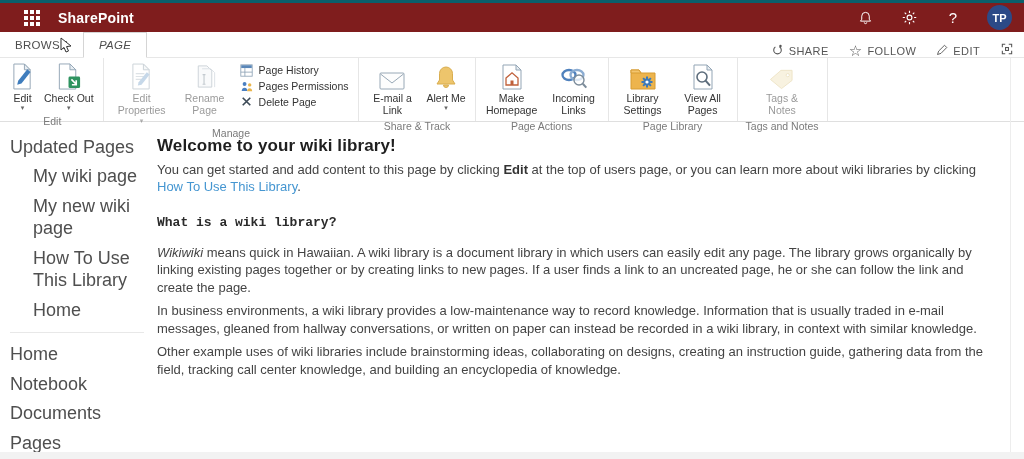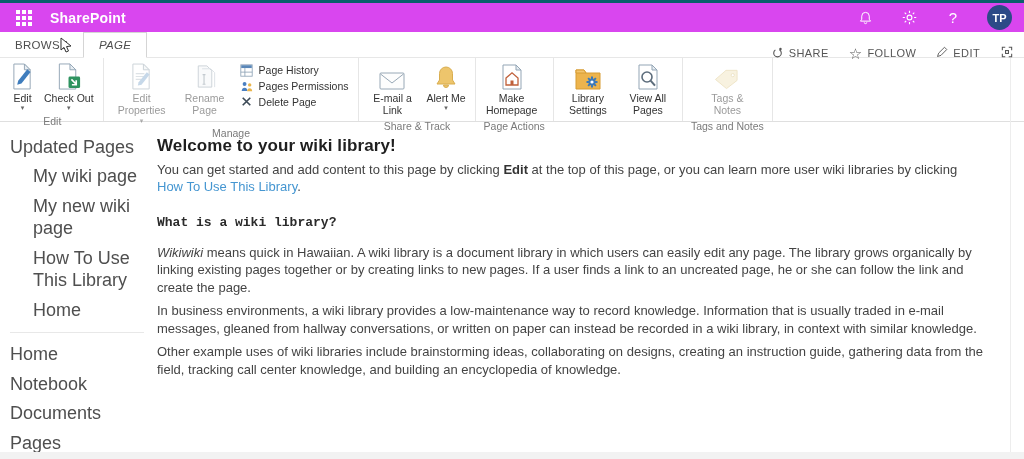--- a/index.html
+++ b/index.html
@@ -1,33 +1,33 @@
 <!DOCTYPE html>
 <html><head>
 <meta charset="utf-8">
 <style>
   * { box-sizing: border-box; margin: 0; padding: 0; }
   body { font-family: "Liberation Sans", sans-serif; background: #fff; }
   .screen { position: relative; width: 1024px; height: 459px; background: #fff; overflow: hidden; }
 
   
-  .suite { height: 32px; background: #d946ef; border-top: 3px solid #0a5f6b; display: flex; align-items: center; color: #fff; }
+  .suite { height: 32px; background: #7f1d1d; border-top: 3px solid #0a5f6b; display: flex; align-items: center; color: #fff; padding-left: 8px; }
   .waffle { display: grid; grid-template-columns: repeat(3, 4px); grid-gap: 2px; margin: 0 0 0 10px; padding: 6px; cursor: pointer; }
   .waffle i { width: 4px; height: 4px; background: #fff; display: block; }
   .brand { font-weight: bold; font-size: 14px; margin-left: 12px; letter-spacing: .2px; }
   .suite-right { margin-left: auto; display: flex; align-items: center; gap: 24px; margin-right: 12px; }
   .suite-ic { display: flex; align-items: center; justify-content: center; width: 20px; height: 20px; cursor: pointer; }
   .help-q { font-size: 15px; color: #fff; }
   .avatar { width: 25px; height: 25px; border-radius: 50%; background: #2c4a87; display: flex; align-items: center; justify-content: center; font-size: 11px; font-weight: bold; color: #fff; cursor: pointer; }
 
   
   .tabrow { height: 26px; display: flex; align-items: stretch; background: #fff; border-bottom: 1px solid #e7e7e7; position: relative; }
   .tab { padding: 0 15px; font-size: 11.5px; color: #4e4e4e; display: flex; align-items: center; cursor: pointer; letter-spacing: .3px; }
   .tab.active { background: #fff; border: 1px solid #d5d5d5; border-bottom: 1px solid #fff; margin-bottom: -1px; z-index: 2; font-style: italic; }
-  .tabrow-right { position: absolute; right: 10px; top: 0; height: 26px; display: flex; align-items: center; gap: 20px; margin-top: 8px; }
+  .tabrow-right { position: absolute; right: 10px; top: 0; height: 26px; display: flex; align-items: flex-end; gap: 20px; }
   .t-action { display: flex; align-items: center; gap: 5px; font-size: 11px; color: #555; letter-spacing: .4px; cursor: pointer; }
   .glyph { color: #555; }
   .star-g { font-size: 15px; line-height: 1; }
 
   
   .ribbon { height: 64px; display: flex; align-items: stretch; border-bottom: 1px solid #dfdfdf; background: #fff; padding-left: 2px; }
   .rgroup { display: flex; flex-direction: column; border-right: 1px solid #e6e6e6; }
   .rbuttons { flex: 1; display: flex; align-items: flex-start; padding: 2px 4px 0 4px; }
   .rbtn { display: flex; flex-direction: column; align-items: center; padding: 2px 5px; font-size: 10.5px; color: #333; text-align: center; line-height: 1.18; cursor: pointer; }
   .rbtn .ric { height: 28px; display: flex; align-items: flex-end; justify-content: center; margin-bottom: 2px; }
@@ -255,20 +255,31 @@
           <span class="ric">
             <svg width="22" height="26" viewBox="0 0 22 26">
                 <path d="M2 1h13l5 5v19H2z" fill="#fff" stroke="#93a5b5"></path>
                 <path d="M15 1v5h5z" fill="#e8eef3" stroke="#93a5b5"></path>
                 <path d="M5 14l6-5.2L17 14v7H5z" fill="#fff" stroke="#c0603a" stroke-width="1.3"></path>
                 <rect x="9.5" y="16.5" width="3" height="4.5" fill="#c0603a"></rect>
               </svg>
           </span>
           <span class="rlabel w52">Make Homepage</span>
         </div>
+        <div class="rbtn">
+          <span class="ric">
+            <svg width="28" height="23" viewBox="0 0 28 23">
+                <ellipse cx="9" cy="8" rx="6.5" ry="5" fill="none" stroke="#4f81bd" stroke-width="2.3"></ellipse>
+                <ellipse cx="17" cy="8" rx="6.5" ry="5" fill="none" stroke="#8bacd2" stroke-width="2.3"></ellipse>
+                <circle cx="19" cy="13" r="5" fill="rgba(255,255,255,.7)" stroke="#7c8c9a" stroke-width="1.4"></circle>
+                <path d="M22.8 16.8l3.5 3.8" stroke="#7c8c9a" stroke-width="2"></path>
+              </svg>
+          </span>
+          <span class="rlabel w46">Incoming Links</span>
+        </div>
       </div>
       <div class="rgroup-label">Page Actions</div>
     </div>
 
     <div class="rgroup">
       <div class="rbuttons">
         <div class="rbtn">
           <span class="ric">
             <svg width="26" height="24" viewBox="0 0 26 24">
                 <path d="M1 4h8l2 3h14v16H1z" fill="#edb44d" stroke="#d79c33"></path>
@@ -285,20 +296,21 @@
             <svg width="22" height="26" viewBox="0 0 22 26">
                 <path d="M2 1h13l5 5v19H2z" fill="#fff" stroke="#93a5b5"></path>
                 <path d="M15 1v5h5z" fill="#e8eef3" stroke="#93a5b5"></path>
                 <circle cx="10" cy="13" r="5" fill="none" stroke="#5d6d7c" stroke-width="1.6"></circle>
                 <path d="M13.6 16.6l4.4 5" stroke="#5d6d7c" stroke-width="2"></path>
               </svg>
           </span>
           <span class="rlabel w46">View All Pages</span>
         </div>
       </div>
+      <div class="rgroup-label">Page Library</div>
     </div>
 
     <div class="rgroup">
       <div class="rbuttons" style="justify-content:center; min-width:88px;">
         <div class="rbtn disabled">
           <span class="ric">
             <svg width="26" height="23" viewBox="0 0 26 24">
                 <path d="M1 13L12 3.5h11.5V14L12.5 22.5z" fill="#f3e7c3" stroke="#ddc98f"></path>
                 <circle cx="19" cy="8.5" r="1.7" fill="#fff" stroke="#ddc98f"></circle>
               </svg>
@@ -324,21 +336,21 @@
       <div class="s-item">Documents</div>
       <div class="s-item">Pages</div>
       <div class="s-item header">Recent</div>
       <div class="s-item indent" style="max-width:120px;">Classic Wiki Page Library</div>
       <div class="s-item">Recycle Bin</div>
 
     </div>
 
     <div class="main">
       <h1>Welcome to your wiki library!</h1>
-      <p><span>You can get started and add content to this page by clicking </span><span class="bold">Edit</span><span> at the top of this page, or you can learn more user wiki libraries by clicking </span><span class="blue-link">How To Use This Library</span><span>.</span></p>
+      <p><span>You can get started and add content to this page by clicking </span><span class="bold">Edit</span><span> at the top of users page, or you can learn more about wiki libraries by clicking </span><span class="blue-link">How To Use This Library</span><span>.</span></p>
       <div class="gap"></div>
       <div class="subhead">What is a wiki library?</div>
       <div class="gap" style="height:6px;"></div>
       <p class="para"><span class="ital">Wikiwiki</span><span> means quick in Hawaiian. A wiki library is a document library in which users can easily edit any page. The library grows organically by linking existing pages together or by creating links to new pages. If a user finds a link to an uncreated page, he or she can follow the link and create the page.</span></p>
       <p class="para">In business environments, a wiki library provides a low-maintenance way to record knowledge. Information that is usually traded in e-mail messages, gleaned from hallway conversations, or written on paper can instead be recorded in a wiki library, in context with similar knowledge.</p>
       <p class="para">Other example uses of wiki libraries include brainstorming ideas, collaborating on designs, creating an instruction guide, gathering data from the field, tracking call center knowledge, and building an encyclopedia of knowledge.</p>
     </div>
   </div>
 
   <div class="scroll-edge"></div>

